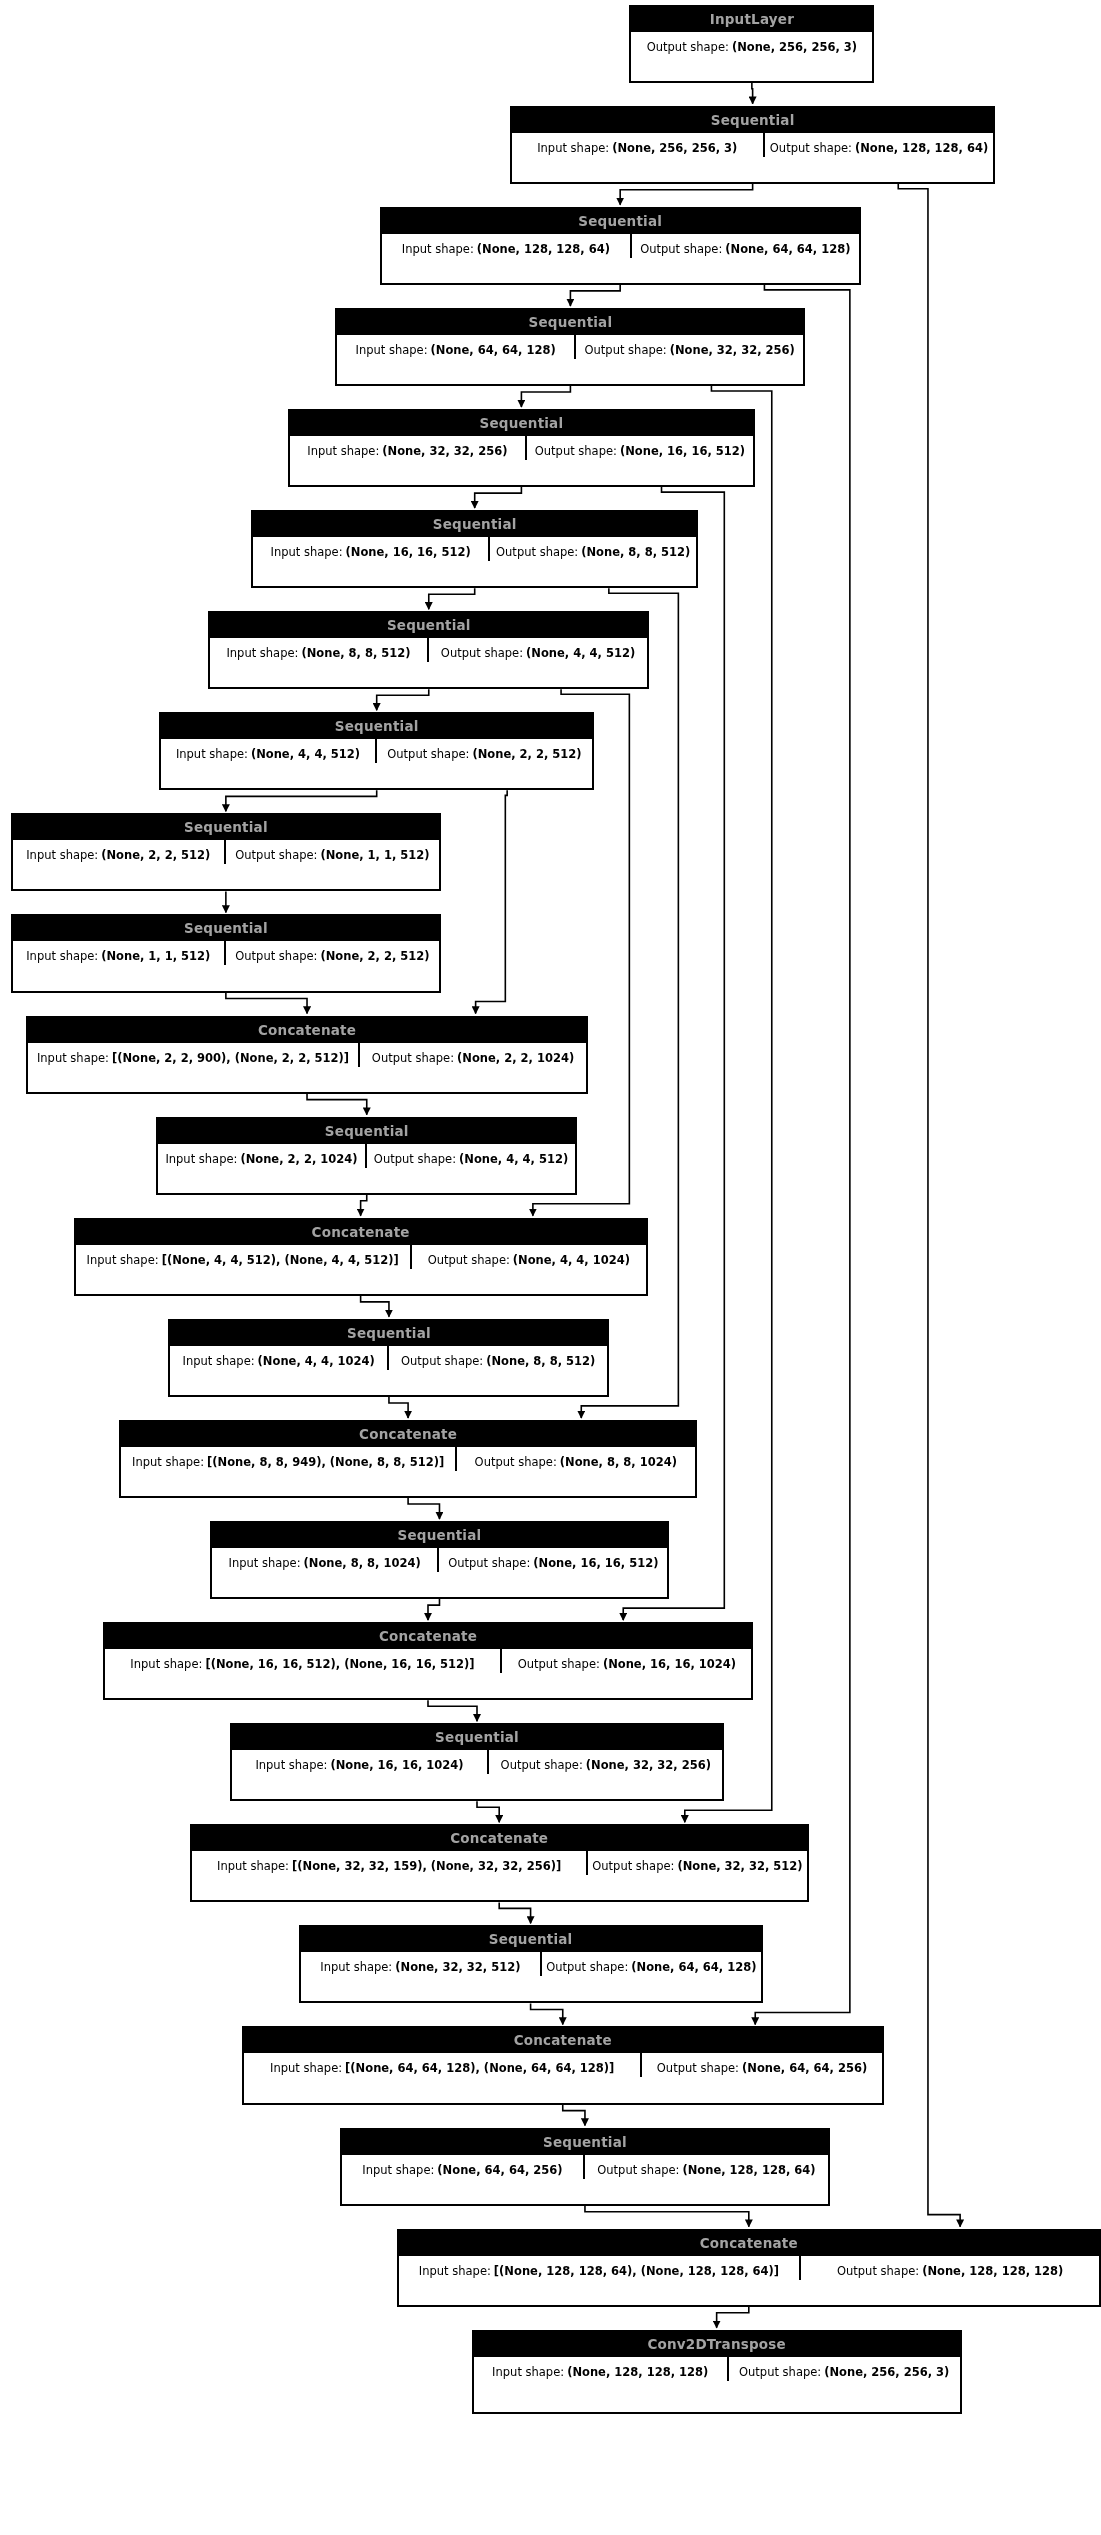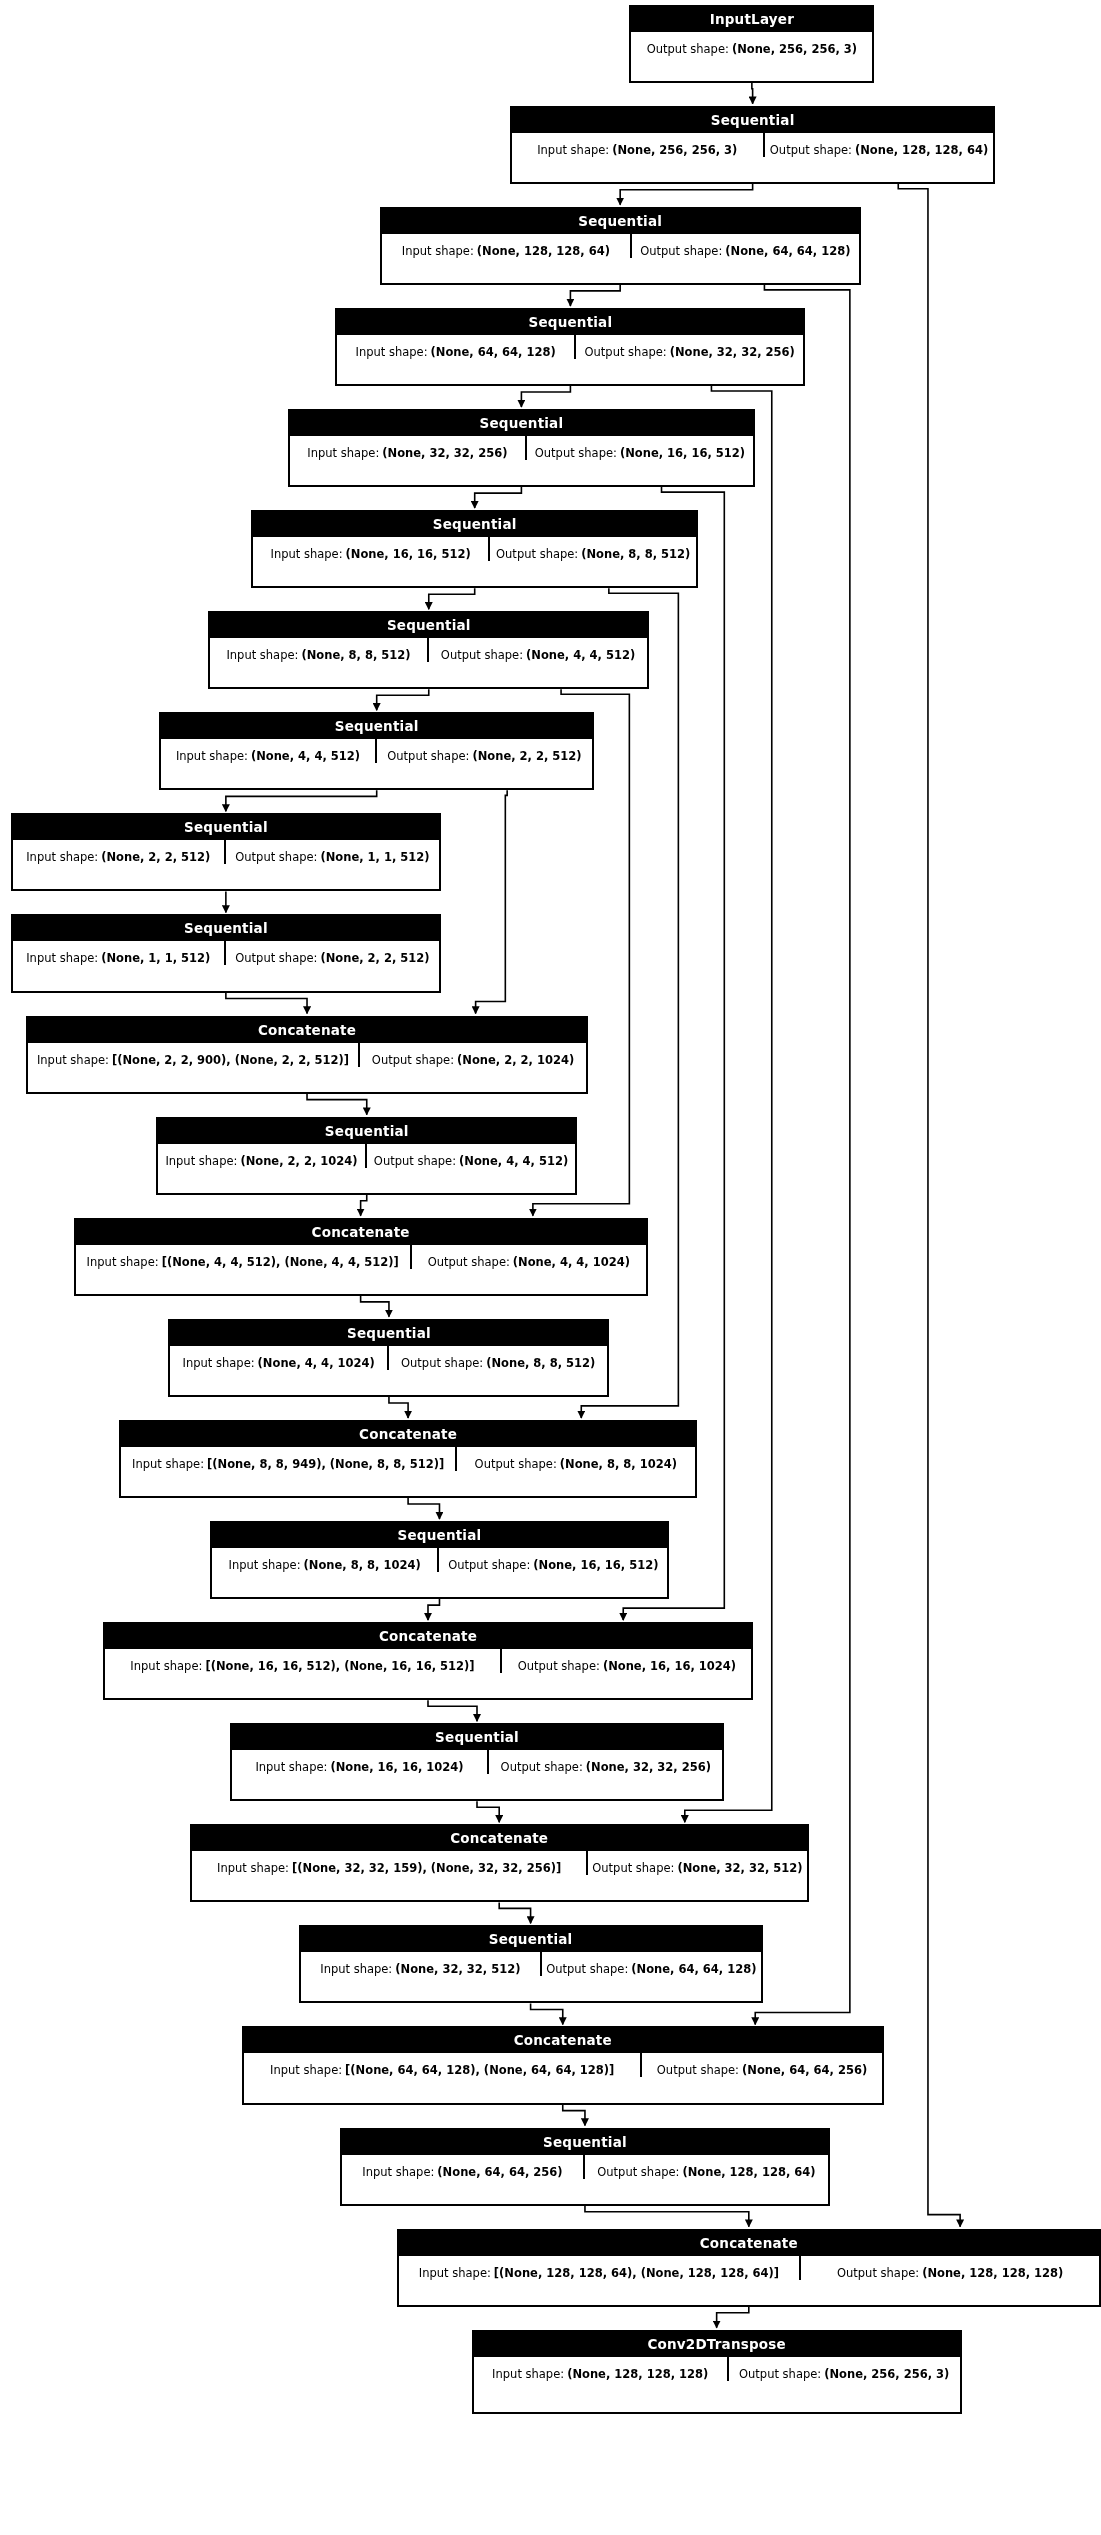--- a/index.html
+++ b/index.html
@@ -12,45 +12,45 @@
 
   .node{
     position:absolute;
     background:#ffffff;
     border:2px solid #000000;
     box-sizing:border-box;
     z-index:2;
   }
   .node .title{
     background:#000000;
-    color:#ffffff;
+    color:#a3a3a3;
     font-weight:bold;
     text-align:center;
     font-size:13.5px;
     line-height:25px;
     height:25px;
     letter-spacing:0.2px;
     white-space:nowrap;
     overflow:hidden;
   }
   .node .shapes{
     display:flex;
     height:24px;
     background:#ffffff;
   }
   .node .cell{
     display:flex;
-    align-items:flex-end;
+    align-items:flex-start;
     justify-content:center;
     font-size:11.5px;
     color:#000000;
     white-space:nowrap;
     overflow:hidden;
     box-sizing:border-box;
-    padding:0 5px;
+    padding:8px 5px;
   }
   .node .cell.in{border-right:2px solid #000000;}
   .node .lbl{font-weight:normal;}
   .node .val{font-weight:bold;padding-left:3px;}
   .node.single .shapes .cell{width:100%;}
 </style>
 </head>
 <body>
 
 <div id="canvas">

